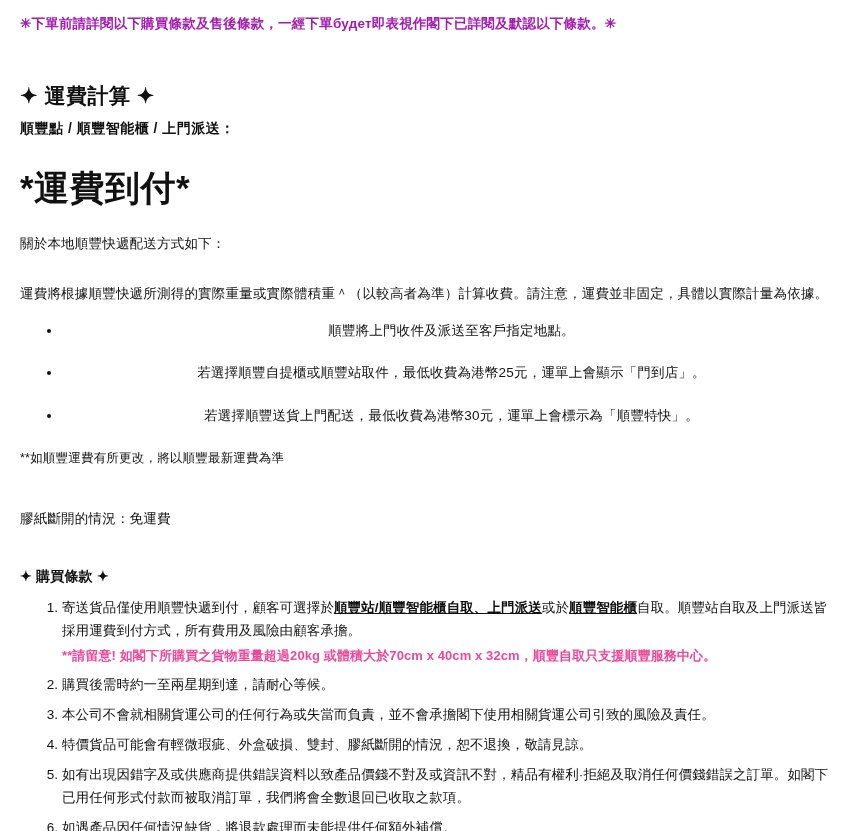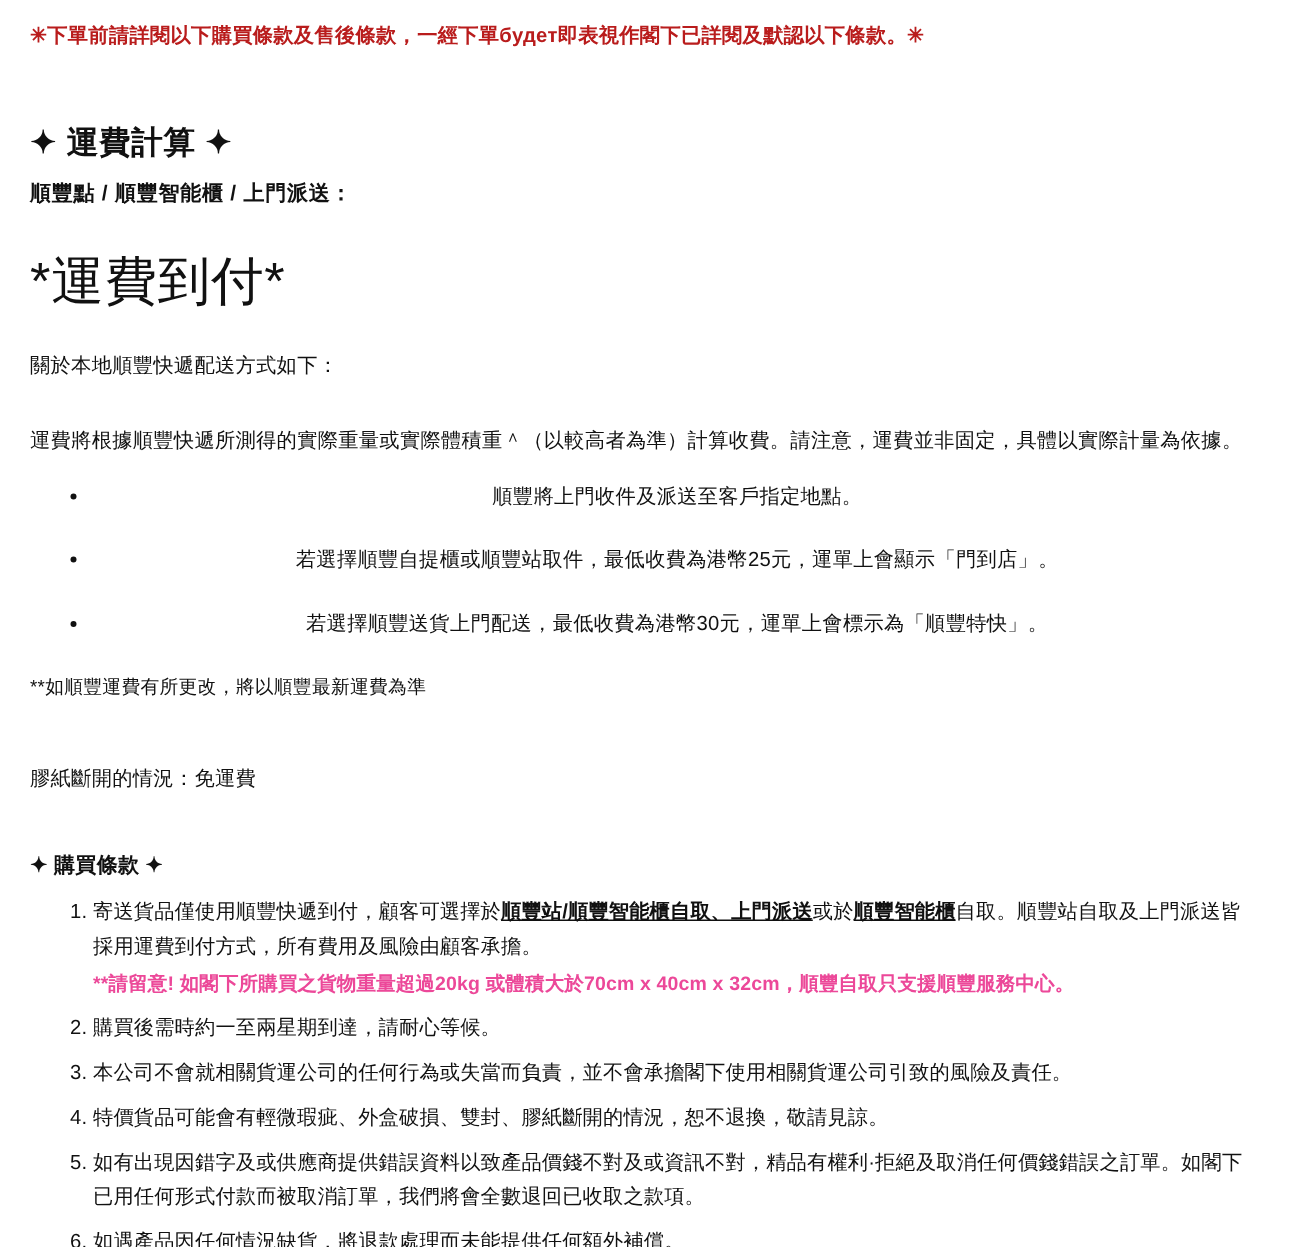--- a/index.html
+++ b/index.html
@@ -13,21 +13,21 @@
     font-family: "Liberation Sans", sans-serif;
     color: #111111;
     -webkit-font-smoothing: antialiased;
   }
   .page {
     width: 861px;
     box-sizing: border-box;
     padding: 10px 20px 20px 20px;
   }
   .notice {
-    color: #b91c1c;
+    color: #a21caf;
     font-weight: bold;
     font-size: 13.5px;
     line-height: 1.5;
     margin: 4px 0 0 0;
     letter-spacing: 0.2px;
   }
   .spacer-lg { height: 46px; }
 
   h2.section-title {
     font-size: 21px;
@@ -38,21 +38,21 @@
   }
   h2.sub-title {
     font-size: 14px;
     font-weight: bold;
     margin: 6px 0 14px 0;
     line-height: 1.5;
     letter-spacing: 0.5px;
   }
   .freight-big {
     font-size: 35px;
-    font-weight: normal;
+    font-weight: bold;
     margin: 26px 0 0 0;
     line-height: 1.3;
     letter-spacing: 0.5px;
   }
   p.body-text {
     font-size: 13.5px;
     line-height: 1.75;
     margin: 26px 0 0 0;
     letter-spacing: 0.2px;
   }

